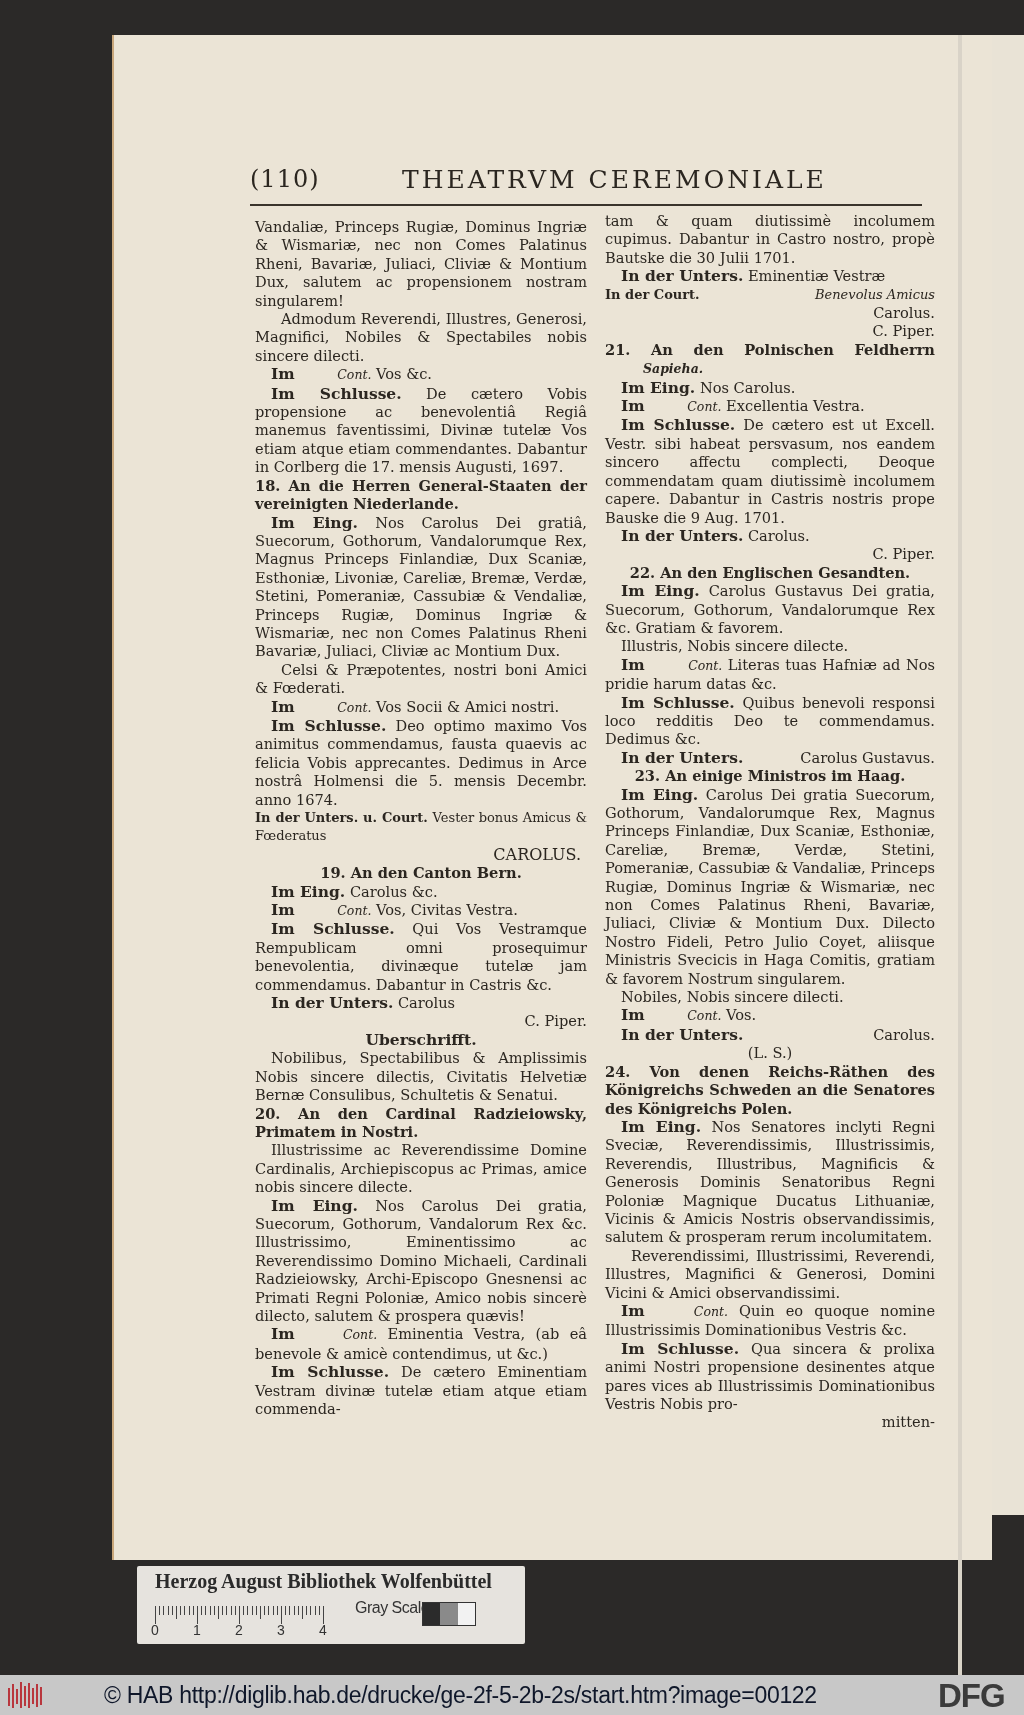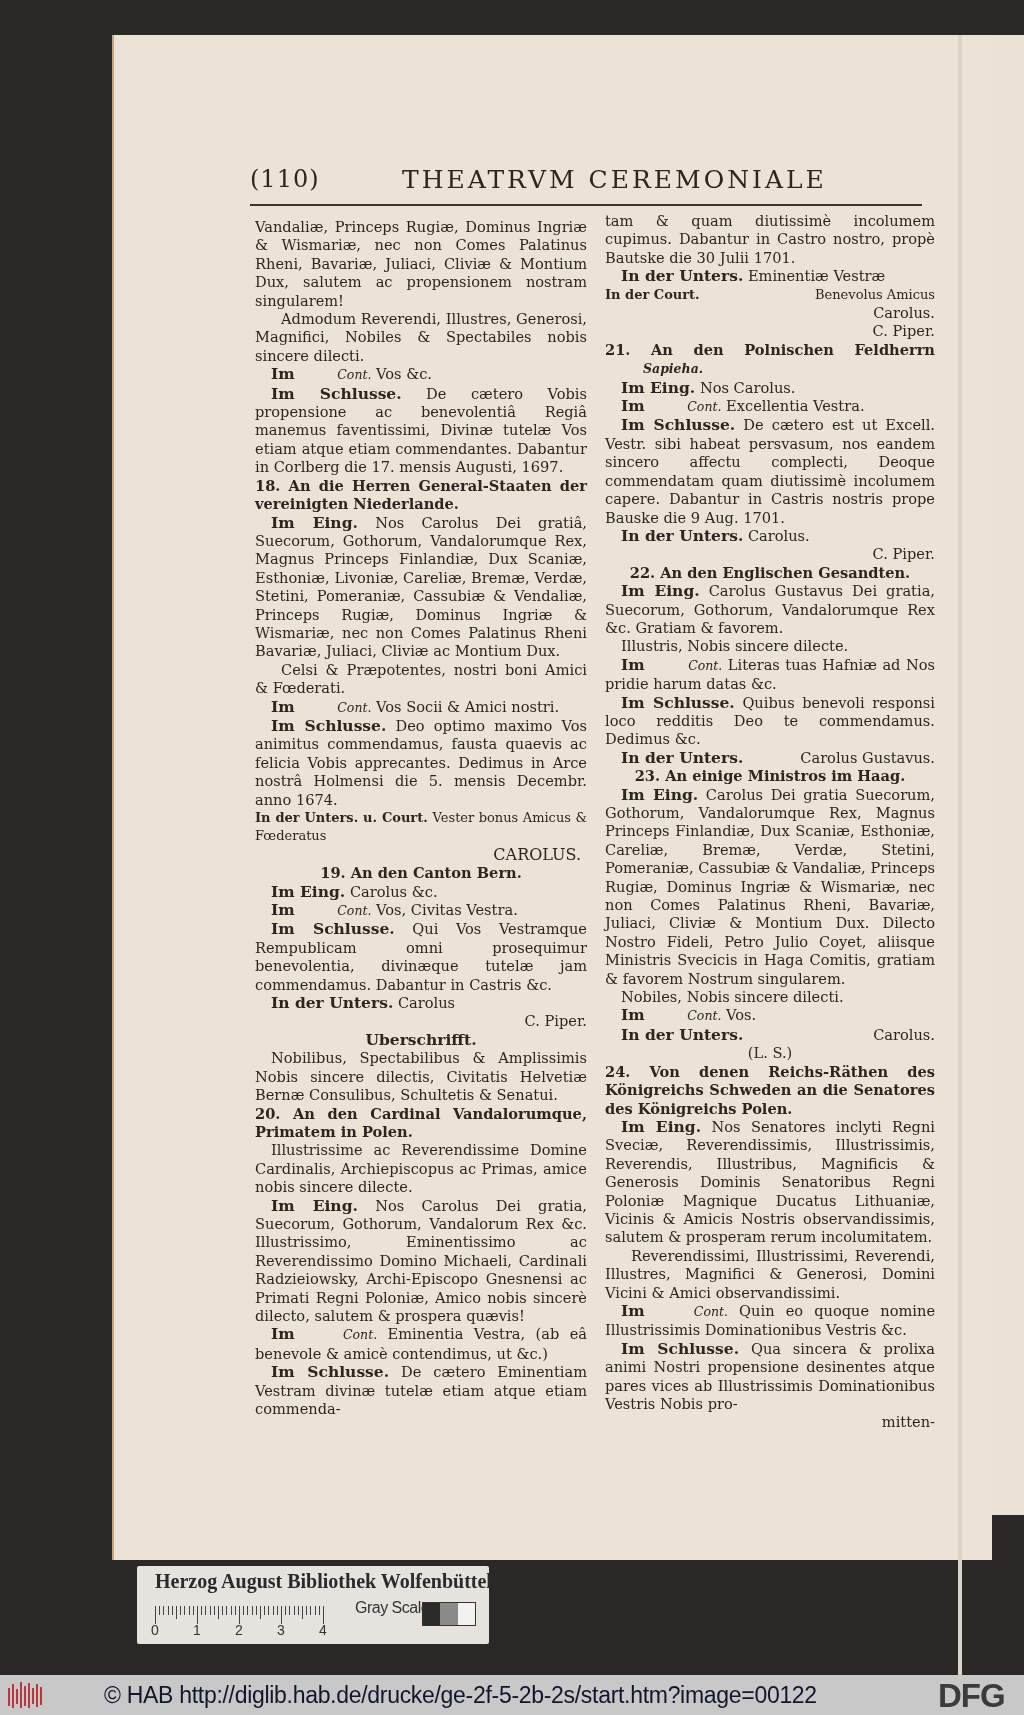--- a/index.html
+++ b/index.html
@@ -19,21 +19,21 @@
   .col-right{left:605px;top:212px;width:330px;}
   .p{margin:0;}
   .ind{text-indent:26px;}
   .ind2{text-indent:16px;}
   .heading{font-weight:bold;font-family:"DejaVu Serif",serif;}
   .fr{font-weight:bold;font-size:15.5px;}
   .it{font-style:italic;font-size:12.5px;margin-left:38px;}
   .center{text-align:center;}
   .right{text-align:right;}
   .sm{font-size:13px;}
-  .card{position:absolute;left:137px;top:1566px;width:352px;height:78px;background:#e6e3de;border-radius:2px;}
+  .card{position:absolute;left:137px;top:1566px;width:352px;height:78px;background:#e6e3de;border-radius:2px;padding-left:36px;}
   .card-title{position:absolute;left:18px;top:4px;font-family:"Liberation Serif",serif;font-weight:bold;font-size:20px;color:#2b2b2b;white-space:nowrap;}
   .ruler{position:absolute;left:18px;top:36px;width:170px;height:22px;}
   .ruler .tick{position:absolute;top:4px;width:1px;background:#444;}
   .ruler-nums{position:absolute;left:14px;top:56px;width:190px;height:18px;font-family:"Liberation Sans",sans-serif;font-size:14px;color:#333;}
   .ruler-nums span{position:absolute;top:0;}
   .gray-label{position:absolute;left:218px;top:33px;font-family:"Liberation Sans",sans-serif;font-size:16px;color:#333;letter-spacing:-0.5px;}
   .swatches{position:absolute;left:285px;top:36px;width:52px;height:22px;border:1px solid #333;display:flex;}
   .swatches div{flex:1;}
   .footer{position:absolute;left:0;top:1675px;width:1024px;height:40px;background:#c8c8c8;}
   .footer-logo{position:absolute;left:6px;top:5px;width:40px;height:30px;}
@@ -69,30 +69,30 @@
       <p class="p right" style="font-size: 16px; padding-right: 6px;">CAROLUS.</p>
     </div>
     <p class="p heading center"><span>19. </span><span>An den Canton Bern.</span></p>
     <p class="p ind2"><span class="fr">Im Eing.</span> <span>Carolus &amp;c.</span></p>
     <p class="p ind2"><span class="fr">Im</span> <span class="it">Cont.</span> <span>Vos, Civitas Vestra.</span></p>
     <p class="p ind2"><span class="fr">Im Schlusse.</span> <span>Qui Vos Vestramque Rempublicam omni prosequimur benevolentia, divinæque tutelæ jam commendamus. Dabantur in Castris &amp;c.</span></p>
     <p class="p ind2"><span class="fr">In der Unters.</span> <span>Carolus</span></p>
     <p class="p right">C. Piper.</p>
     <p class="p center fr">Uberschrifft.</p>
     <p class="p ind2">Nobilibus, Spectabilibus &amp; Amplissimis Nobis sincere dilectis, Civitatis Helvetiæ Bernæ Consulibus, Schultetis &amp; Senatui.</p>
-    <p class="p heading"><span>20. </span><span>An den Cardinal Vandalorumque, Primatem in Polen.</span></p>
+    <p class="p heading"><span>20. </span><span>An den Cardinal Radzieiowsky, Primatem in Nostri.</span></p>
     <p class="p ind2">Illustrissime ac Reverendissime Domine Cardinalis, Archiepiscopus ac Primas, amice nobis sincere dilecte.</p>
     <p class="p ind2"><span class="fr">Im Eing.</span> <span>Nos Carolus Dei gratia, Suecorum, Gothorum, Vandalorum Rex &amp;c. Illustrissimo, Eminentissimo ac Reverendissimo Domino Michaeli, Cardinali Radzieiowsky, Archi-Episcopo Gnesnensi ac Primati Regni Poloniæ, Amico nobis sincerè dilecto, salutem &amp; prospera quævis!</span></p>
     <p class="p ind2"><span class="fr">Im</span> <span class="it">Cont.</span> <span>Eminentia Vestra, (ab eâ benevole &amp; amicè contendimus, ut &amp;c.)</span></p>
     <p class="p ind2"><span class="fr">Im Schlusse.</span> <span>De cætero Eminentiam Vestram divinæ tutelæ etiam atque etiam commenda-</span></p>
   </div>
 <div class="col col-right" id="col-right">
     <p class="p">tam &amp; quam diutissimè incolumem cupimus. Dabantur in Castro nostro, propè Bautske die 30 Julii 1701.</p>
     <p class="p ind2"><span class="fr">In der Unters.</span> <span>Eminentiæ Vestræ</span></p>
-    <p class="p sm"><span class="fr sm">In der Court.</span><span style="float: right;">Benevolus Amicus</span></p>
+    <p class="p sm"><span class="fr sm">In der Court.</span><span style="float: right; font-style: italic;">Benevolus Amicus</span></p>
     <p class="p right">Carolus.</p>
     <p class="p right">C. Piper.</p>
     <p class="p heading"><span>21. </span><span>An den Polnischen Feldherrn</span> <span class="it">Sapieha.</span></p>
     <p class="p ind2"><span class="fr">Im Eing.</span> <span>Nos Carolus.</span></p>
     <p class="p ind2"><span class="fr">Im</span> <span class="it">Cont.</span> <span>Excellentia Vestra.</span></p>
     <p class="p ind2"><span class="fr">Im Schlusse.</span> <span>De cætero est ut Excell. Vestr. sibi habeat persvasum, nos eandem sincero affectu complecti, Deoque commendatam quam diutissimè incolumem capere. Dabantur in Castris nostris prope Bauske die 9 Aug. 1701.</span></p>
     <p class="p ind2"><span class="fr">In der Unters.</span> <span>Carolus.</span></p>
     <p class="p right">C. Piper.</p>
     <p class="p heading center"><span>22. </span><span>An den Englischen Gesandten.</span></p>
     <p class="p ind2"><span class="fr">Im Eing.</span> <span>Carolus Gustavus Dei gratia, Suecorum, Gothorum, Vandalorumque Rex &amp;c. Gratiam &amp; favorem.</span></p>

